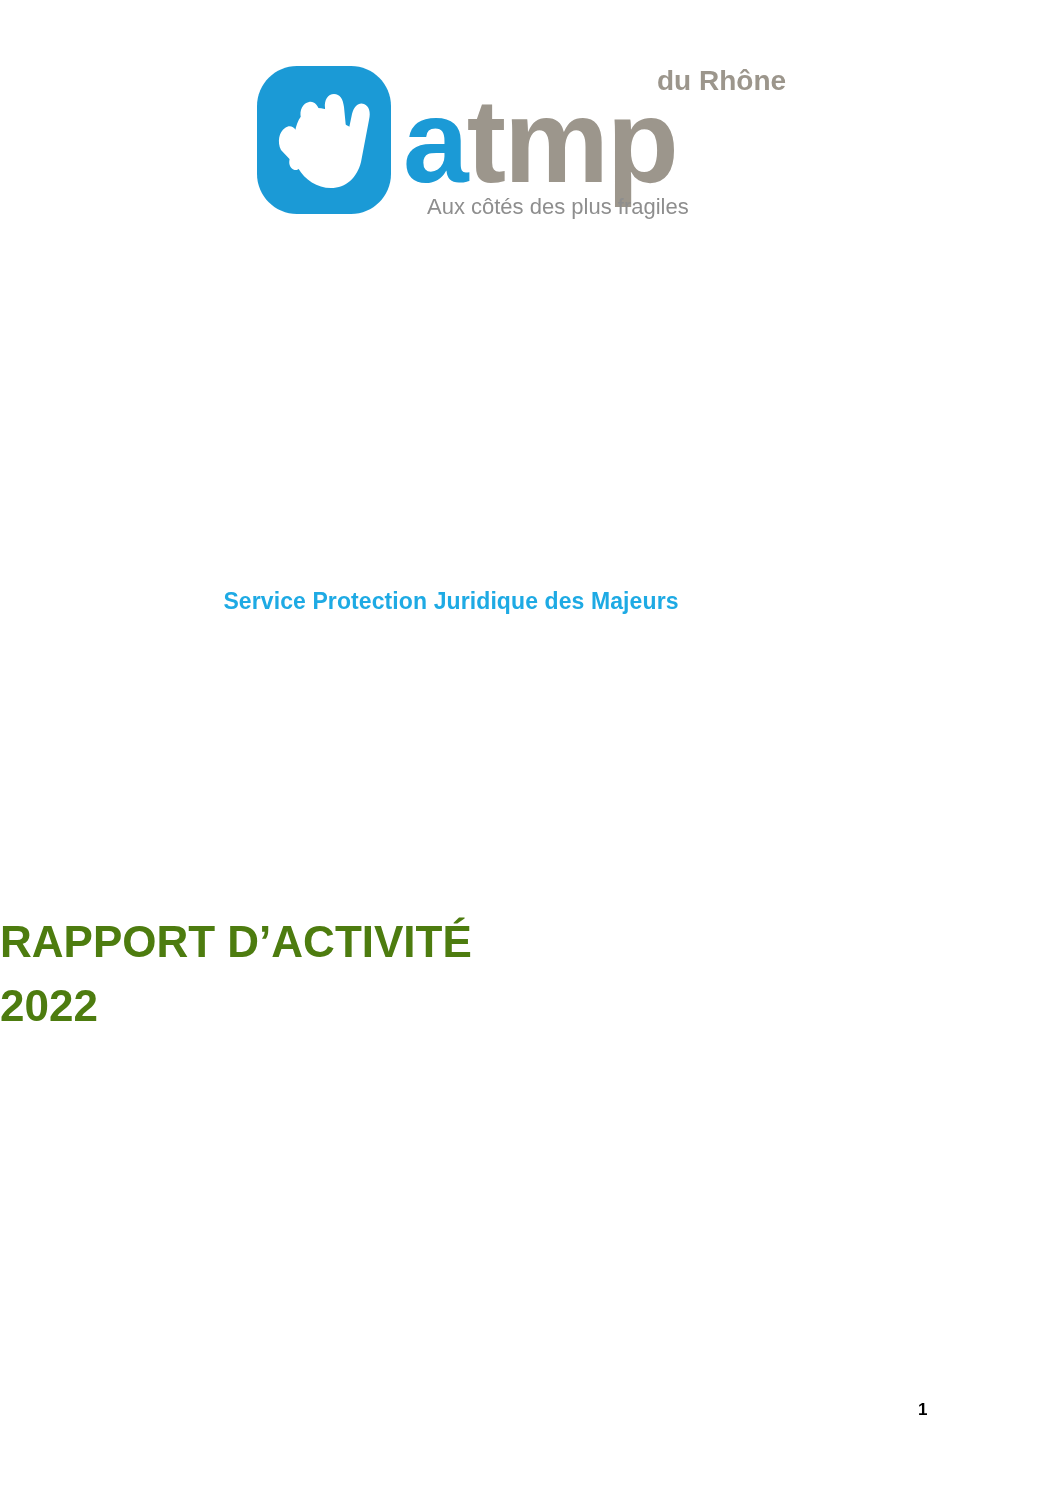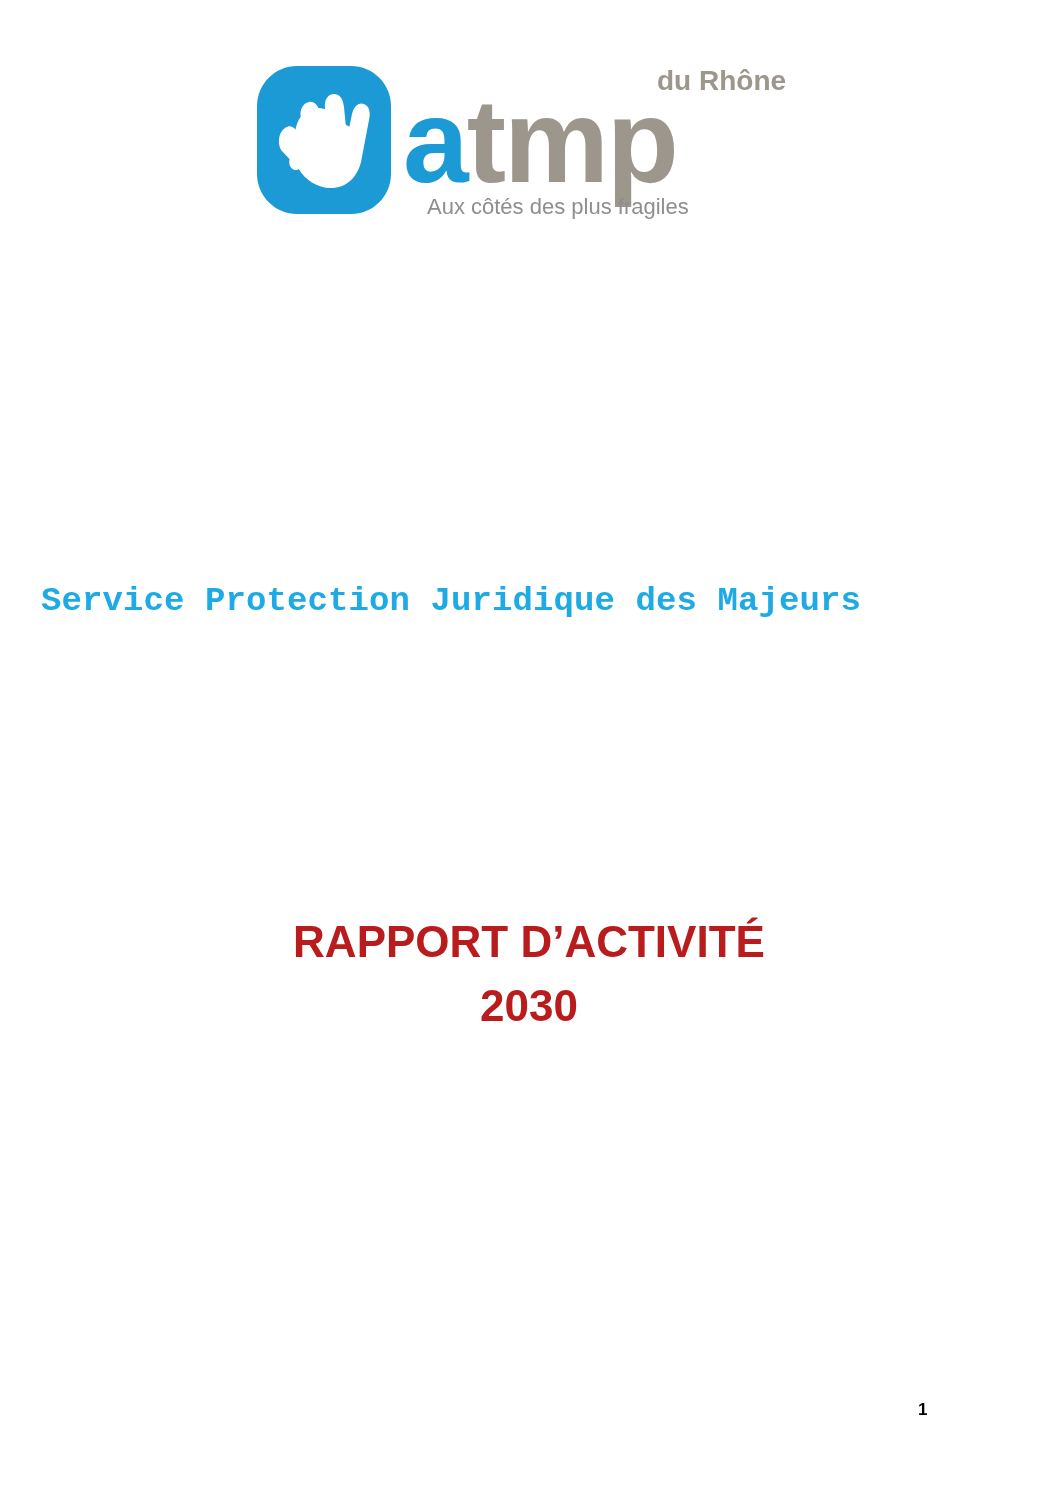--- a/index.html
+++ b/index.html
@@ -43,37 +43,35 @@
 
   
   .subtitle-block {
     position: absolute;
     top: 580px;
     left: 0;
     width: 902px;
     text-align: center;
     color: #1eaae4;
     font-weight: bold;
-    font-size: 34px;
+    font-size: 23px;
     line-height: 43px;
     letter-spacing: 0.1px;
-    font-family: Liberation Mono, monospace;
   }
   .subtitle-line {
     display: block;
     white-space: nowrap;
   }
 
   .maintitle-block {
     position: absolute;
     top: 910px;
     left: 0;
     width: 1058px;
-    text-align: center;
-    color: #b91c1c;
+    color: #4d7c0f;
     font-weight: bold;
     font-size: 44px;
     line-height: 64px;
   }
   .maintitle-line {
     display: block;
     white-space: nowrap;
   }
 
   
@@ -117,18 +115,18 @@
       </svg>
     </div>
   </div>
 
   <div class="subtitle-block">
     <span class="subtitle-line">Service Protection Juridique des Majeurs</span>
   </div>
 
   <div class="maintitle-block">
     <span class="maintitle-line">RAPPORT D’ACTIVITÉ</span>
-    <span class="maintitle-line">2030</span>
+    <span class="maintitle-line">2022</span>
   </div>
 
   <div class="page-number">1</div>
 
 </div>
 
 </body></html>

